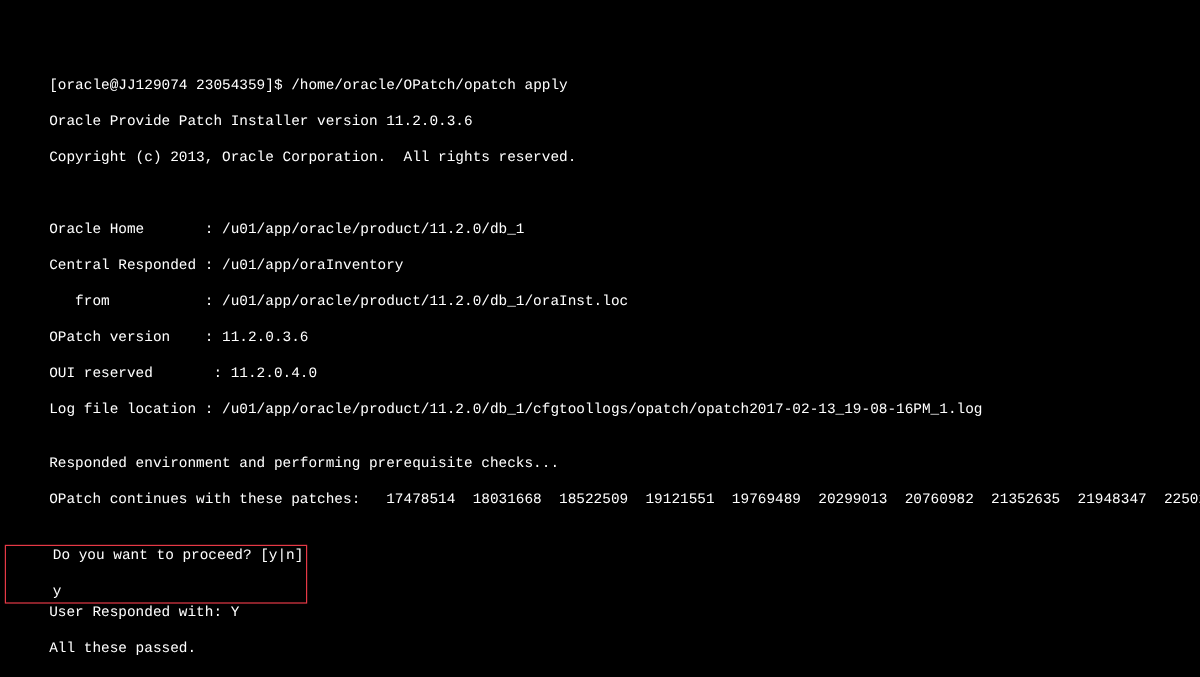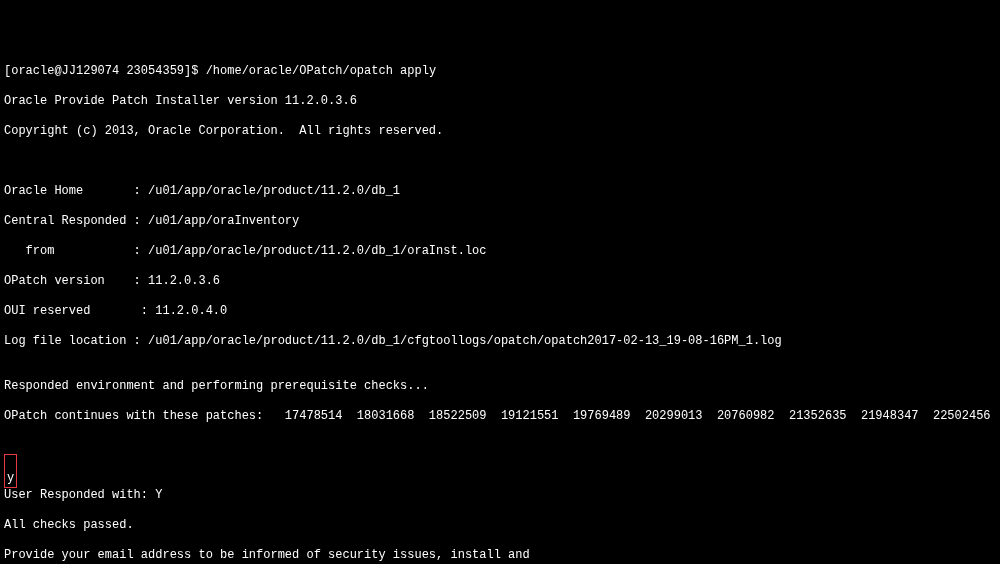--- a/index.html
+++ b/index.html
@@ -8,21 +8,21 @@
       color: #fff;
       font-family: "Courier New", Consolas, monospace;
       font-size: 12px;
       line-height: 15px;
       padding: 4px;
       white-space: pre;
       width: 1000px;
       height: 564px;
       overflow: hidden;
     }
-    .line { display: block; }
+    .line { display: block; margin-left: 37px; }
     .box-red { border: 1px solid #e63946; display: inline-block; padding: 1px 2px; }
   </style>
 </head>
 <body>
 
 
 
 <span class="line"><span>[oracle@JJ129074 23054359]$</span><span> /home/oracle/OPatch/opatch apply</span></span>
 <span class="line">Oracle Provide Patch Installer version 11.2.0.3.6</span>
 <span class="line">Copyright (c) 2013, Oracle Corporation.  All rights reserved.</span>
@@ -31,24 +31,24 @@
 <span class="line">Oracle Home       : /u01/app/oracle/product/11.2.0/db_1</span>
 <span class="line">Central Responded : /u01/app/oraInventory</span>
 <span class="line">   from           : /u01/app/oracle/product/11.2.0/db_1/oraInst.loc</span>
 <span class="line">OPatch version    : 11.2.0.3.6</span>
 <span class="line">OUI reserved       : 11.2.0.4.0</span>
 <span class="line">Log file location : /u01/app/oracle/product/11.2.0/db_1/cfgtoollogs/opatch/opatch2017-02-13_19-08-16PM_1.log</span>
 <span class="line"></span>
 <span class="line">Responded environment and performing prerequisite checks...</span>
 <span class="line">OPatch continues with these patches:   17478514  18031668  18522509  19121551  19769489  20299013  20760982  21352635  21948347  22502456  23054359</span>
 <span class="line"></span>
-<span class="box-red">
+<span class="box-red"><span class="line">Do you want to proceed? [y|n]</span>
 <span class="line">y</span></span>
 <span class="line">User Responded with: Y</span>
-<span class="line">All checks passed.</span>
+<span class="line">All these passed.</span>
 <span class="line">Provide your email address to be informed of security issues, install and</span>
 
 
 
 
 <span class="line"></span>
 
 
 <span class="line"></span>
 <span class="line"></span>

